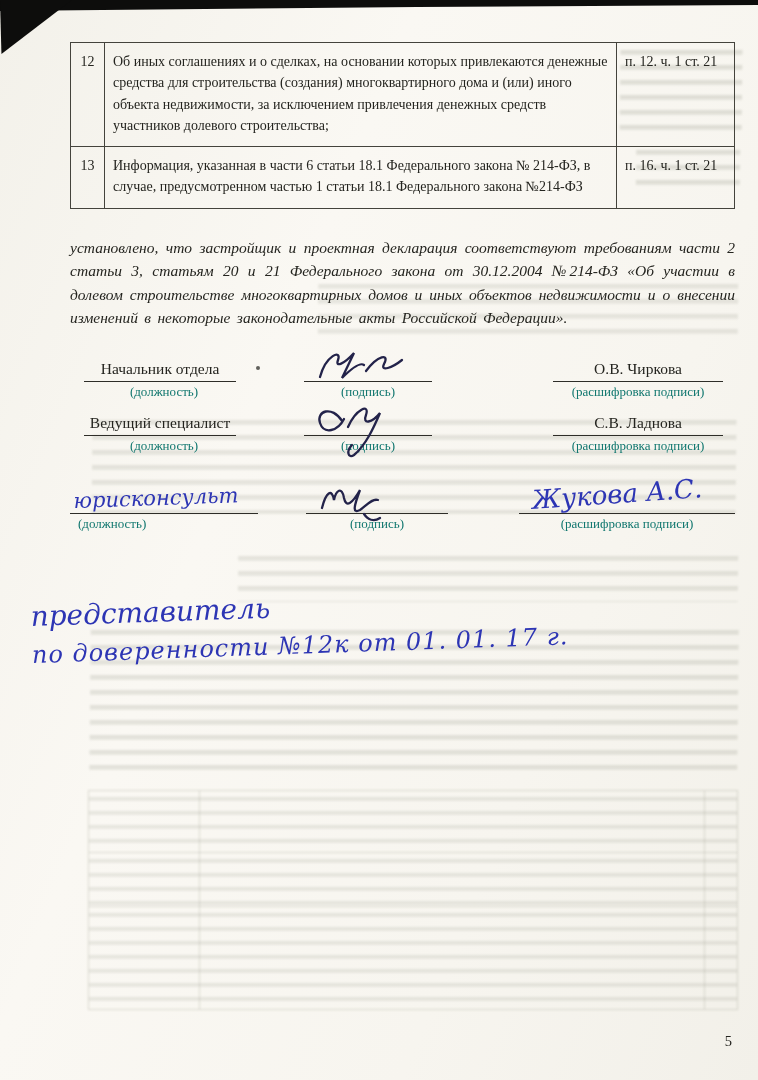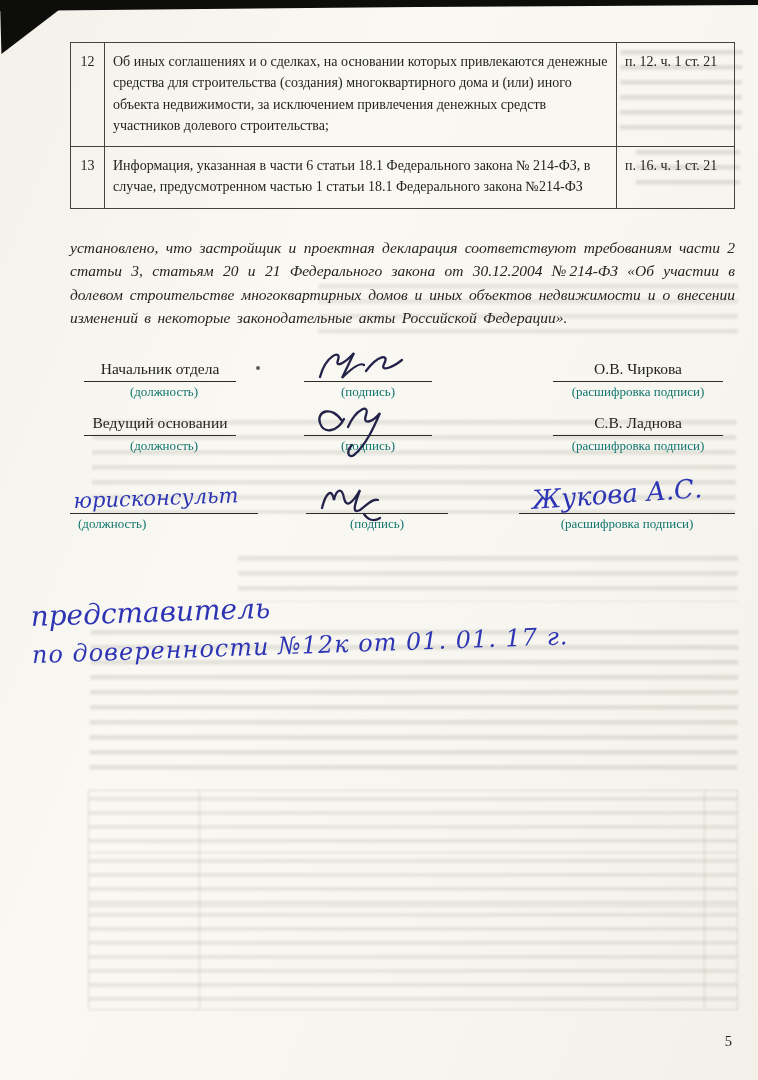--- a/index.html
+++ b/index.html
@@ -187,21 +187,21 @@
         <div class="line">
           <span>О.В. Чиркова</span>
         </div>
         <div class="hint center">(расшифровка подписи)</div>
       </div>
     </div>
 
     <div class="sig-row typed">
       <div class="sig-col col-pos">
         <div class="line">
-          <span>Ведущий основании</span>
+          <span>Ведущий специалист</span>
         </div>
         <div class="hint">(должность)</div>
       </div>
       <div class="sig-col col-sign">
         <div class="line">
           <svg class="autograph" width="128" height="40" viewBox="0 0 128 40" style="bottom:-16px; height:56px;">
             <path d="M34 18 C24 2 8 8 12 20 C16 32 30 28 36 16"></path>
             <path d="M40 24 C48 6 62 0 58 12 C54 22 64 20 72 10 C66 24 58 42 46 52 C40 56 38 48 44 42"></path>
           </svg>
         </div>

